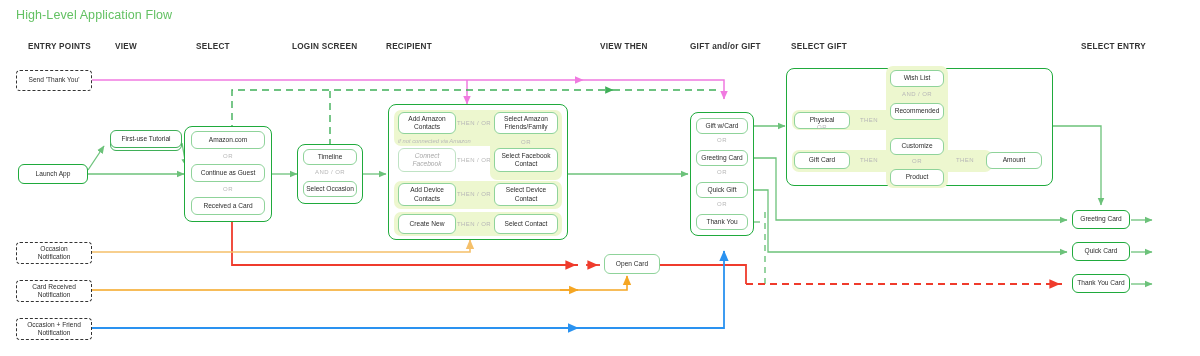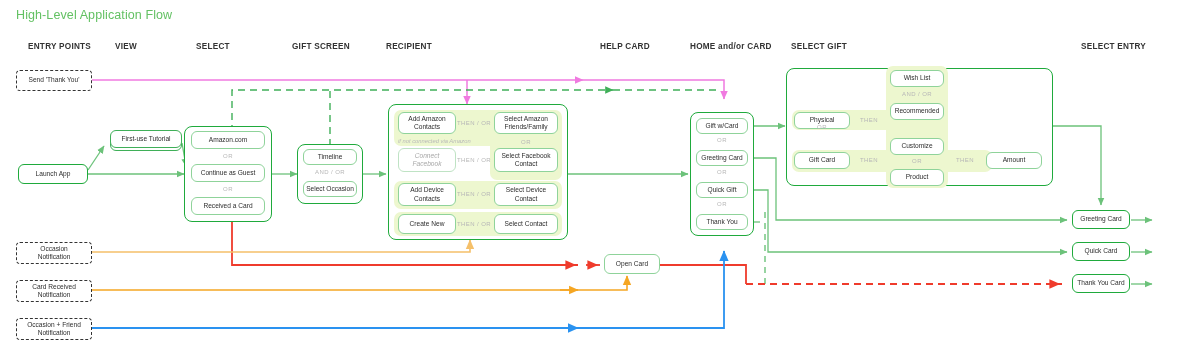--- a/index.html
+++ b/index.html
@@ -127,24 +127,24 @@
         <path d="M92,328 L724,328 L724,251" stroke="#2a92f0" stroke-width="1.8" marker-end="url(#ahB)"></path>
         <path d="M560,328 L578,328" stroke="#2a92f0" stroke-width="1.8" marker-end="url(#ahB)"></path>
       </g>
 
     </g>
   </svg>
 
   <div class="colhead" style="left:28px">ENTRY POINTS</div>
   <div class="colhead" style="left:115px">VIEW</div>
   <div class="colhead" style="left:196px">SELECT</div>
-  <div class="colhead" style="left:292px">GIFT SCREEN</div>
+  <div class="colhead" style="left:292px">LOGIN SCREEN</div>
   <div class="colhead" style="left:386px">RECIPIENT</div>
-  <div class="colhead" style="left:600px">HELP CARD</div>
-  <div class="colhead" style="left:690px">HOME and/or CARD</div>
+  <div class="colhead" style="left:600px">VIEW THEN</div>
+  <div class="colhead" style="left:690px">GIFT and/or GIFT</div>
   <div class="colhead" style="left:791px">SELECT GIFT</div>
   <div class="colhead" style="left:1081px">SELECT ENTRY</div>
 
   <div class="node n-dash" style="left:16px;top:70px;width:76px;height:21px">
     <span>Send 'Thank You'</span>
   </div>
 
   <div class="node n-dash" style="left:16px;top:242px;width:76px;height:22px;flex-direction:column">
     <span>Occasion</span>
     <span>Notification</span>

